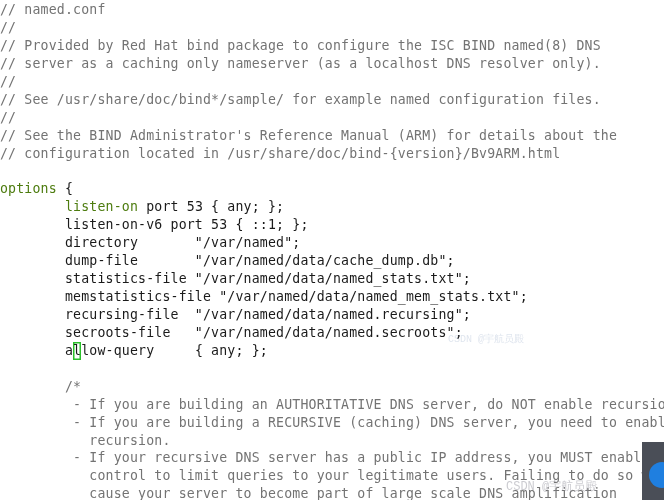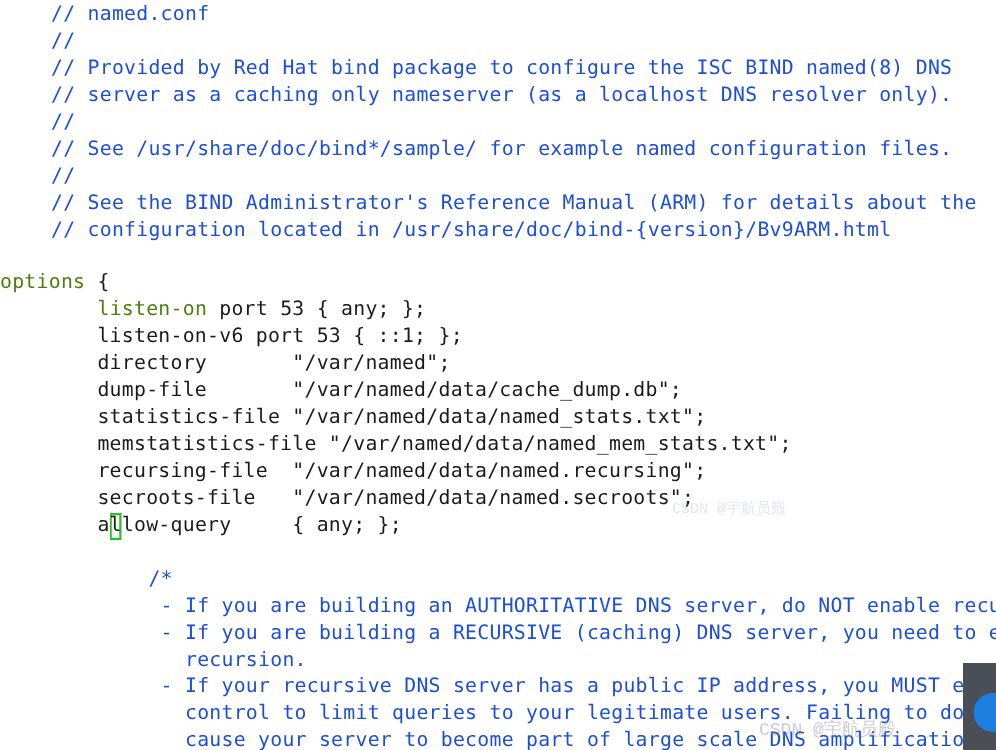--- a/index.html
+++ b/index.html
@@ -31,21 +31,21 @@
     line-height: 17.95px;
     letter-spacing: 0.18px;
     white-space: pre;
     color: #1a1a1a;
   }
   .ln {
     display: block;
     height: 17.95px;
     white-space: pre;
   }
-  .c  { color: #1d4ed8; padding-left: 34px; }            
+  .c  { color: #737373; }            
   .kw { color: #4d7c0f; }            
   .tx { color: #1a1a1a; }            
   .cursor {
     display: inline-block;
     position: relative;
     color: #1a1a1a;
     box-shadow: inset 0 0 0 1.5px #2bc02b;
     background: transparent;
   }
   

